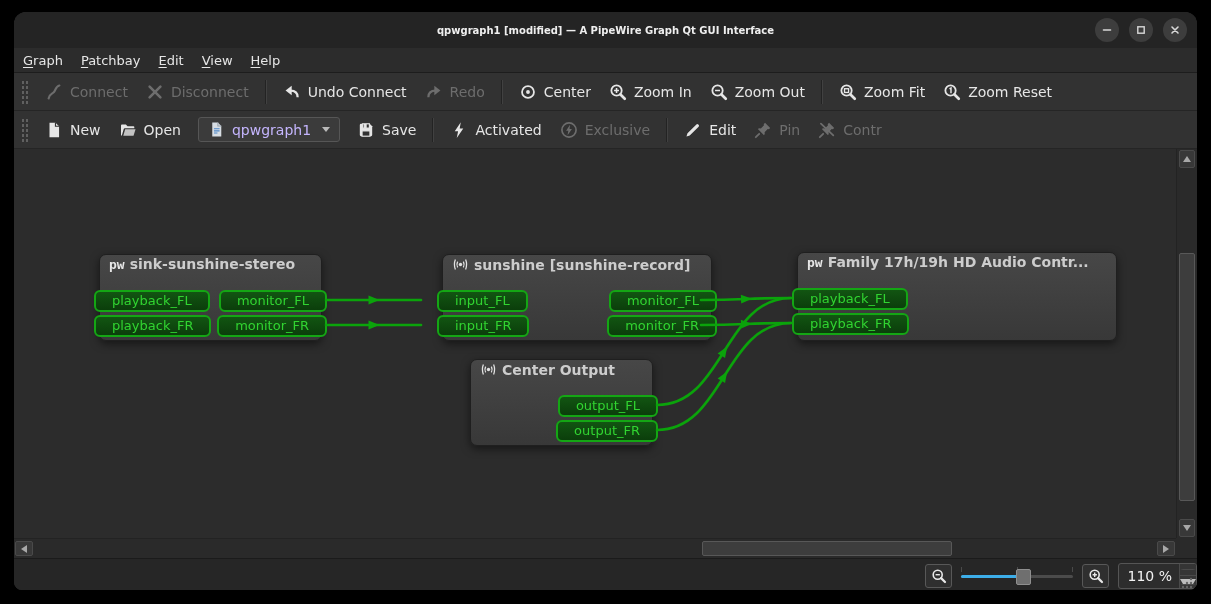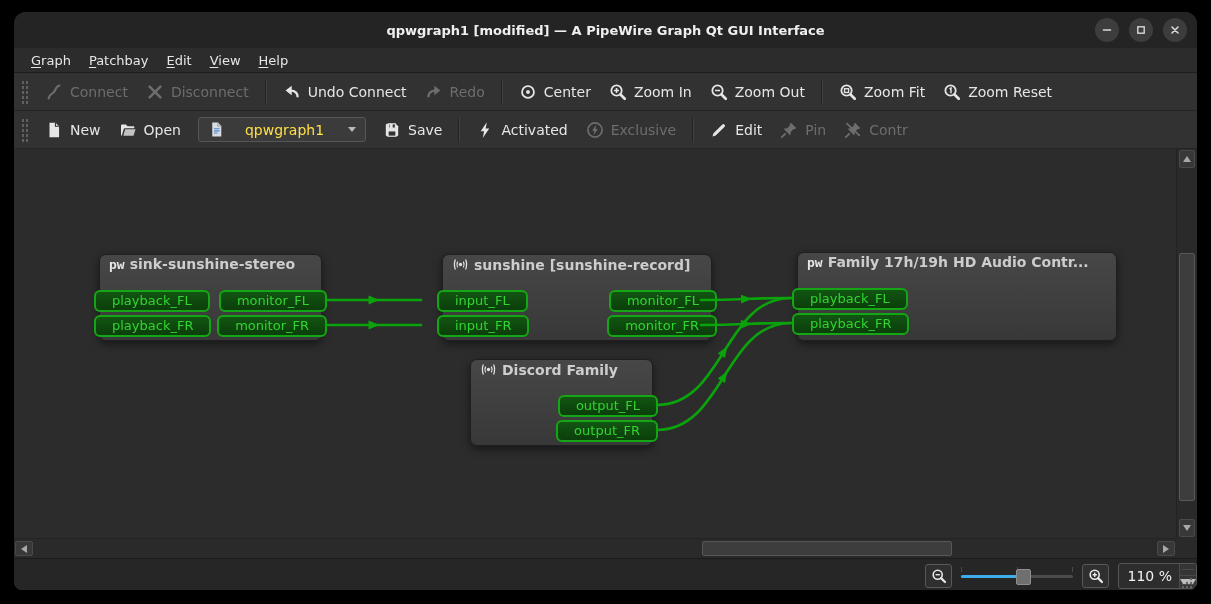--- a/index.html
+++ b/index.html
@@ -1,37 +1,37 @@
 <!DOCTYPE html>
 <html><head>
 <meta charset="utf-8">
 <style>
   html,body{margin:0;padding:0;background:#000;width:1211px;height:604px;overflow:hidden;
     font-family:"DejaVu Sans",sans-serif;-webkit-font-smoothing:antialiased;}
   .window{position:absolute;left:14px;top:12px;width:1183px;height:578px;background:#303030;
     border-radius:12px 12px 8px 8px;overflow:hidden;}
   
   .titlebar{height:36px;background:#242424;position:relative;display:flex;align-items:center;justify-content:center;}
-  .titlebar-title{font-size:13px;font-weight:bold;color:#efefef;}
+  .titlebar-title{font-size:10px;font-weight:bold;color:#efefef;}
   .winbtns{position:absolute;right:10px;top:6px;display:flex;gap:10px;}
   .winbtn{width:24px;height:24px;border-radius:50%;background:#3d3d3d;display:flex;align-items:center;justify-content:center;color:#d8d8d8;}
   
-  .menubar{height:24px;background:#2c2c2c;display:flex;align-items:center;padding-left:8px;border-bottom:1px solid #1d1d1d;}
+  .menubar{height:24px;background:#2c2c2c;display:flex;align-items:center;border-bottom:1px solid #1d1d1d;}
   .menu-item{padding:2px 9px;font-size:13px;color:#e6e6e6;}
   .menu-item .mn{text-decoration:underline;text-underline-offset:2px;}
   
   .toolbar{height:37px;background:#323232;display:flex;align-items:center;padding:0 4px;border-bottom:1px solid #252525;}
   .thandle{width:7px;height:24px;margin:0 8px 0 3px;
     background-image:radial-gradient(#606060 1px,transparent 1.2px);background-size:4px 5px;}
   .tbtn{display:flex;align-items:center;gap:7px;padding:4px 9px;font-size:14px;color:#e6e6e6;border-radius:3px;}
   .tbtn.disabled{color:#6d6d6d;}
   .tsep{width:0;height:24px;border-left:1px solid #232323;border-right:1px solid #414141;margin:0 7px;}
   .ticon{display:flex;align-items:center;}
-  .combo{display:flex;align-items:center;gap:20px;background:#3b3b3b;border:1px solid #565656;border-radius:3px;
-    padding:3px 9px;margin:0 8px;font-size:14px;color:#fde047;}
+  .combo{display:flex;align-items:center;gap:7px;background:#3b3b3b;border:1px solid #565656;border-radius:3px;
+    padding:3px 9px;margin:0 8px;font-size:14px;color:#c4b5fd;}
   .combo-arrow{width:0;height:0;border-left:4px solid transparent;border-right:4px solid transparent;border-top:5px solid #b9b9b9;margin-left:4px;}
   
   .workarea{position:relative;height:409px;background:#2c2c2c;}
   .canvas{position:absolute;left:0;top:0;right:21px;bottom:20px;background:#2c2c2c;overflow:hidden;}
   .node{position:absolute;background:linear-gradient(#474747,#383838);border:1px solid #1f1f1f;border-radius:7px;
     box-shadow:0 3px 8px rgba(0,0,0,.5);}
   .node-header{display:flex;align-items:center;gap:5px;padding:1px 10px 0 9px;}
   .node-title{font-size:14px;font-weight:bold;color:#cdcdcd;white-space:nowrap;overflow:hidden;}
   .pw{font-family:"DejaVu Sans Mono",monospace;font-size:13px;font-weight:bold;color:#e6e6e6;line-height:1;}
   .port{position:absolute;height:22px;box-sizing:border-box;padding:0 16px;line-height:18px;font-size:13px;
@@ -322,21 +322,21 @@
           <div class="port in" style="top: 60px;">playback_FR</div>
         </div>
         <div class="node" style="left: 456px; top: 210px; width: 181px; height: 85px;">
           <div class="node-header">
             <span class="ticon">
               <svg viewBox="0 0 16 16" width="17" height="17" stroke="currentColor" fill="none">
                 <circle cx="8" cy="8" r="1.6" fill="#e2e2e2" stroke="none"></circle>
                 <path d="M5.3 5.3 Q3.9 8 5.3 10.7 M3.2 3.4 Q1.3 8 3.2 12.6 M10.7 5.3 Q12.1 8 10.7 10.7 M12.8 3.4 Q14.7 8 12.8 12.6" stroke="#e2e2e2" stroke-width="1.2"></path>
               </svg>
             </span>
-            <span class="node-title">Discord Family</span>
+            <span class="node-title">Center Output</span>
           </div>
           <div class="port out" style="top: 35px;">output_FL</div>
           <div class="port out" style="top: 60px;">output_FR</div>
         </div>
         <svg id="edges-svg" width="1162" height="389">
           <path d="M312 151 C359.5 151 359.5 151 407 151" stroke="#0ba30b" stroke-width="2.6" fill="none" stroke-linecap="round"></path>
           <polygon points="365.5,151 354.5,155.4 354.5,146.6" fill="#0ba30b"></polygon>
           <path d="M312 176 C359.5 176 359.5 176 407 176" stroke="#0ba30b" stroke-width="2.6" fill="none" stroke-linecap="round"></path>
           <polygon points="365.5,176 354.5,180.4 354.5,171.6" fill="#0ba30b"></polygon>
           <path d="M687 151 C732 151 732 149 777 149" stroke="#0ba30b" stroke-width="2.6" fill="none" stroke-linecap="round"></path>

